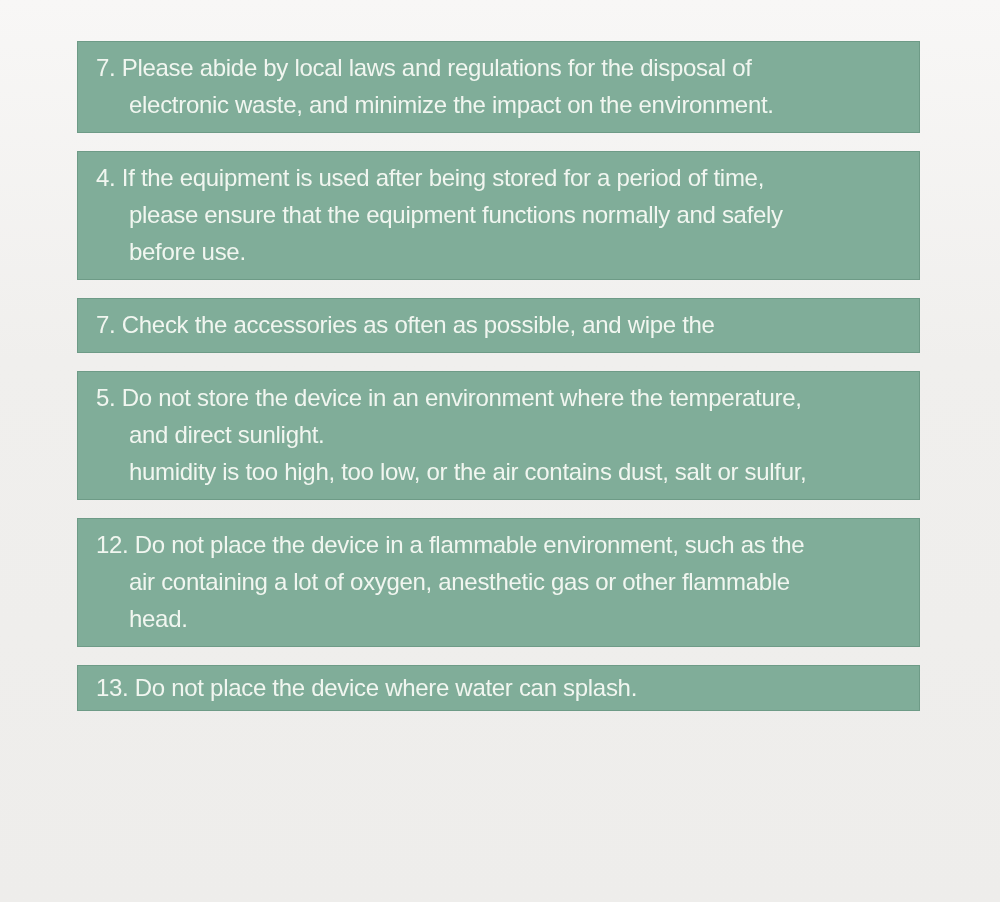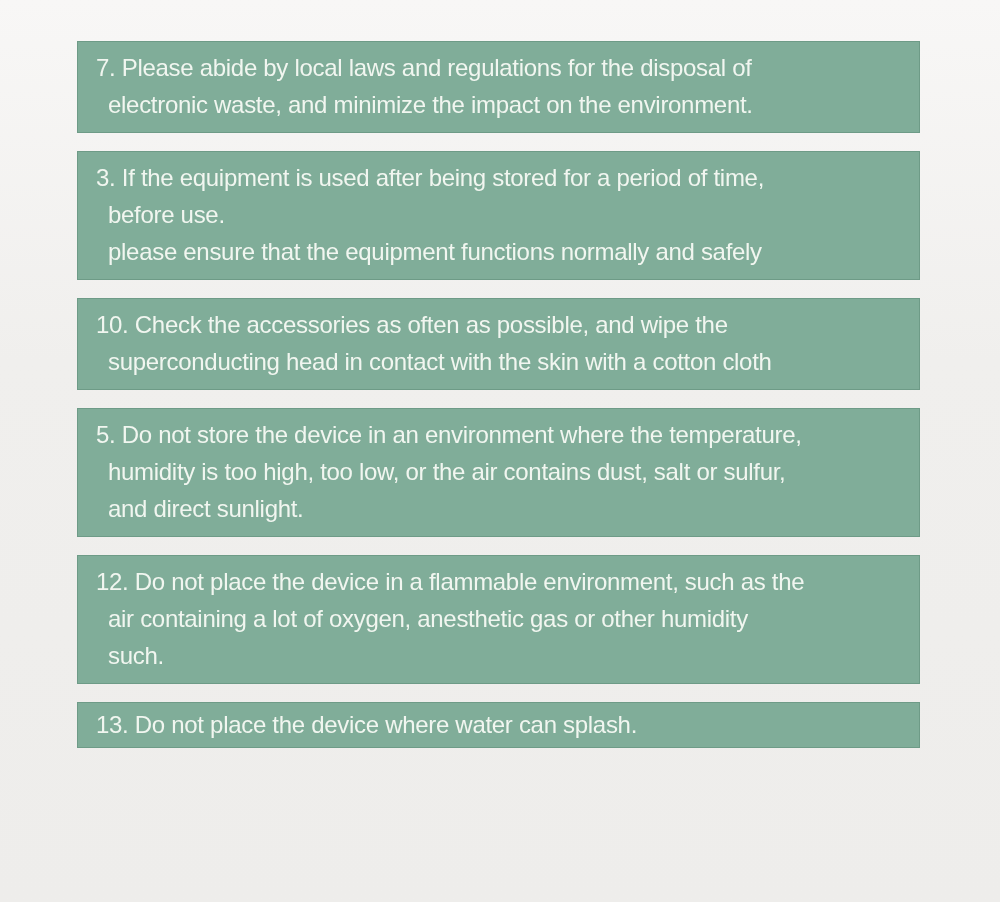--- a/index.html
+++ b/index.html
@@ -34,54 +34,53 @@
   }
   .instruction-box:last-child {
     margin-bottom: 16px;
     padding-top: 3px;
     padding-bottom: 4px;
   }
   .instruction-line {
     white-space: nowrap;
   }
   .instruction-line.cont {
-    margin-left: 12px;
+    margin-left: 33px;
   }
 </style>
 </head>
 <body>
 
 <div class="instruction-list">
 
   <section class="instruction-box">
     <div class="instruction-line">7. Please abide by local laws and regulations for the disposal of</div>
     <div class="instruction-line cont">electronic waste, and minimize the impact on the environment.</div>
   </section>
 
 
   <section class="instruction-box">
-    <div class="instruction-line">3. If the equipment is used after being stored for a period of time,</div>
+    <div class="instruction-line">4. If the equipment is used after being stored for a period of time,</div>
+    <div class="instruction-line cont">please ensure that the equipment functions normally and safely</div>
     <div class="instruction-line cont">before use.</div>
-    <div class="instruction-line cont">please ensure that the equipment functions normally and safely</div>
   </section>
 
   <section class="instruction-box">
-    <div class="instruction-line">10. Check the accessories as often as possible, and wipe the</div>
-    <div class="instruction-line cont">superconducting head in contact with the skin with a cotton cloth</div>
+    <div class="instruction-line">7. Check the accessories as often as possible, and wipe the</div>
   </section>
 
   <section class="instruction-box">
     <div class="instruction-line">5. Do not store the device in an environment where the temperature,</div>
+    <div class="instruction-line cont">and direct sunlight.</div>
     <div class="instruction-line cont">humidity is too high, too low, or the air contains dust, salt or sulfur,</div>
-    <div class="instruction-line cont">and direct sunlight.</div>
   </section>
 
   <section class="instruction-box">
     <div class="instruction-line">12. Do not place the device in a flammable environment, such as the</div>
-    <div class="instruction-line cont">air containing a lot of oxygen, anesthetic gas or other humidity</div>
-    <div class="instruction-line cont">such.</div>
+    <div class="instruction-line cont">air containing a lot of oxygen, anesthetic gas or other flammable</div>
+    <div class="instruction-line cont">head.</div>
   </section>
 
   <section class="instruction-box">
     <div class="instruction-line">13. Do not place the device where water can splash.</div>
   </section>
 
 </div>
 
 </body></html>

